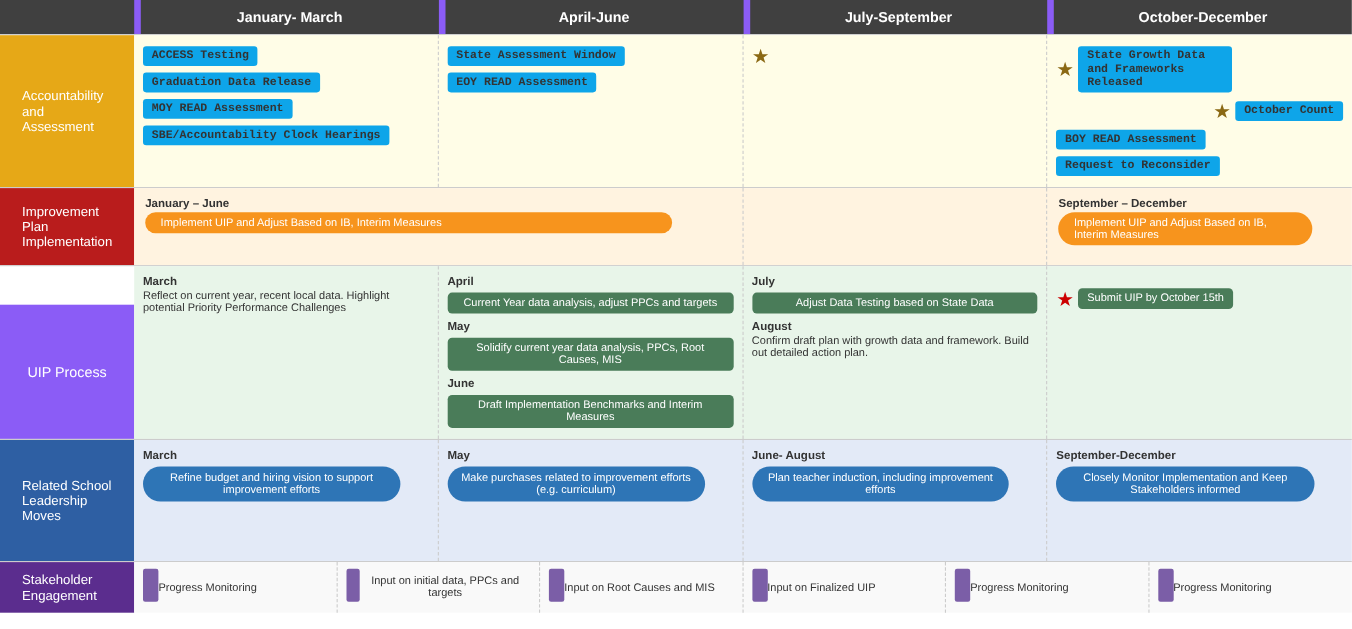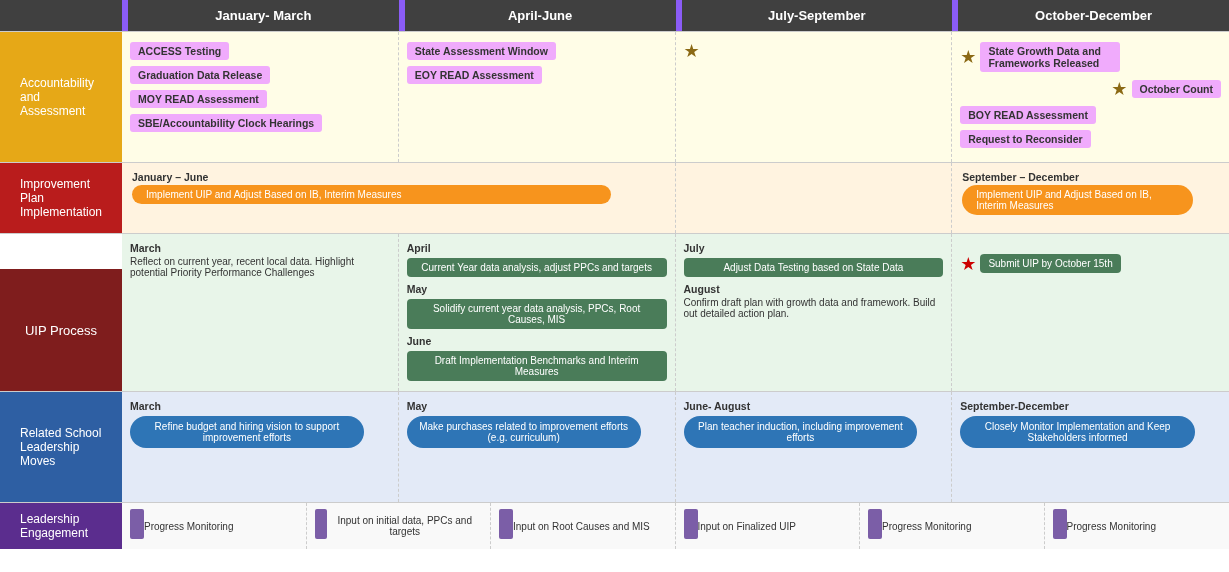--- a/index.html
+++ b/index.html
@@ -9,28 +9,28 @@
 
     
     .header-row { display: flex; background: #404040; color: #fff; }
     .header-spacer { width: 122px; min-width: 122px; background: #404040; }
     .header-col { flex: 1; text-align: center; padding: 8px 4px; font-size: 13px; font-weight: bold; color: #fff; border-left: 6px solid #8b5cf6; }
 
     
     .row-label { width: 122px; min-width: 122px; display: flex; align-items: center; justify-content: center; text-align: left; padding: 8px 20px; font-weight: normal; font-size: 13px; color: #fff; }
     .label-orange { background: #e6a817; }
     .label-dark-orange { background: #b91c1c; }
-    .label-green { background: #7f1d1d; margin-top: 35px; }
+    .label-green { background: #8b5cf6; margin-top: 35px; }
     .label-blue { background: #2e5fa3; }
     .label-purple { background: #5b2d8e; }
     .quarter { padding: 4px 6px; position: relative; border-right: 1px dashed #ccc; min-height: 100%; }
     .quarter:last-child { border-right: none; }
 
     
-    .item-yellow { background: #f0abfc; border-radius: 3px; padding: 3px 8px; margin: 2px 0; display: inline-block; font-size: 10.5px; font-weight: bold; color: #333; white-space: nowrap; }
+    .item-yellow { background: #0ea5e9; border-radius: 3px; padding: 3px 8px; margin: 2px 0; display: inline-block; font-size: 10.5px; font-weight: bold; color: #333; white-space: nowrap; font-family: Liberation Mono, monospace; }
     .star-gold { color: #8B6914; font-size: 18px; }
     .star-red { color: #cc0000; font-size: 18px; }
     .imp-bar { background: #f7941d; border-radius: 20px; padding: 4px 14px; color: #fff; font-size: 10px; margin-top: 2px; width: 90%; }
     .imp-label { font-size: 10.5px; font-weight: bold; color: #333; }
 
     
     .uip-box { background: #4a7c59; color: #fff; border-radius: 4px; padding: 4px 8px; font-size: 10px; display: inline-block; margin: 2px 0; text-align: center; }
     .uip-text { font-size: 10px; color: #333; margin-top: 2px; }
     .uip-sublabel { font-size: 10.5px; font-weight: bold; color: #333; margin-bottom: 2px; }
 
@@ -169,21 +169,21 @@
       </div>
 
       <div class="quarter" style="padding:8px 8px;">
         <div class="uip-sublabel">September-December</div>
         <div class="lead-box" style="white-space:normal;text-align:center;width:90%;">Closely Monitor Implementation and Keep Stakeholders informed</div>
       </div>
     </div>
   </div>
 
   <div class="row-wrapper" style="border-top:1px solid #ccc;">
-    <div class="row-label label-purple" style="font-size:12px;">Leadership Engagement</div>
+    <div class="row-label label-purple" style="font-size:12px;">Stakeholder Engagement</div>
     <div class="stak-content-6" style="flex:1;background:#f9f9f9;">
       <div class="stak-quarter-6">
         <div class="stak-bar"></div>
         <div class="stak-text">Progress Monitoring</div>
       </div>
       <div class="stak-quarter-6">
         <div class="stak-bar"></div>
         <div class="stak-text">Input on initial data, PPCs and targets</div>
       </div>
       <div class="stak-quarter-6">

